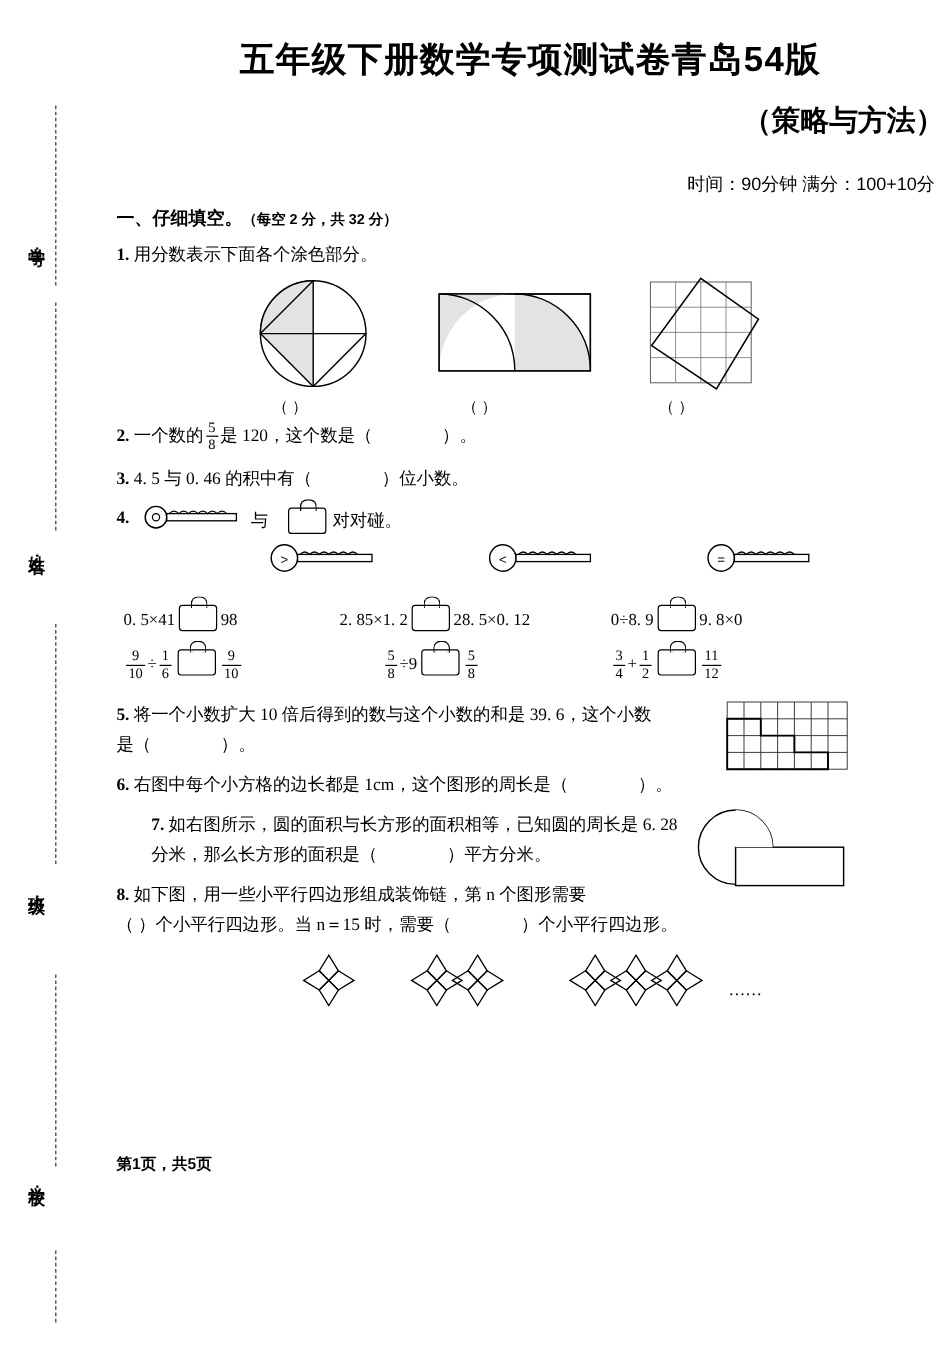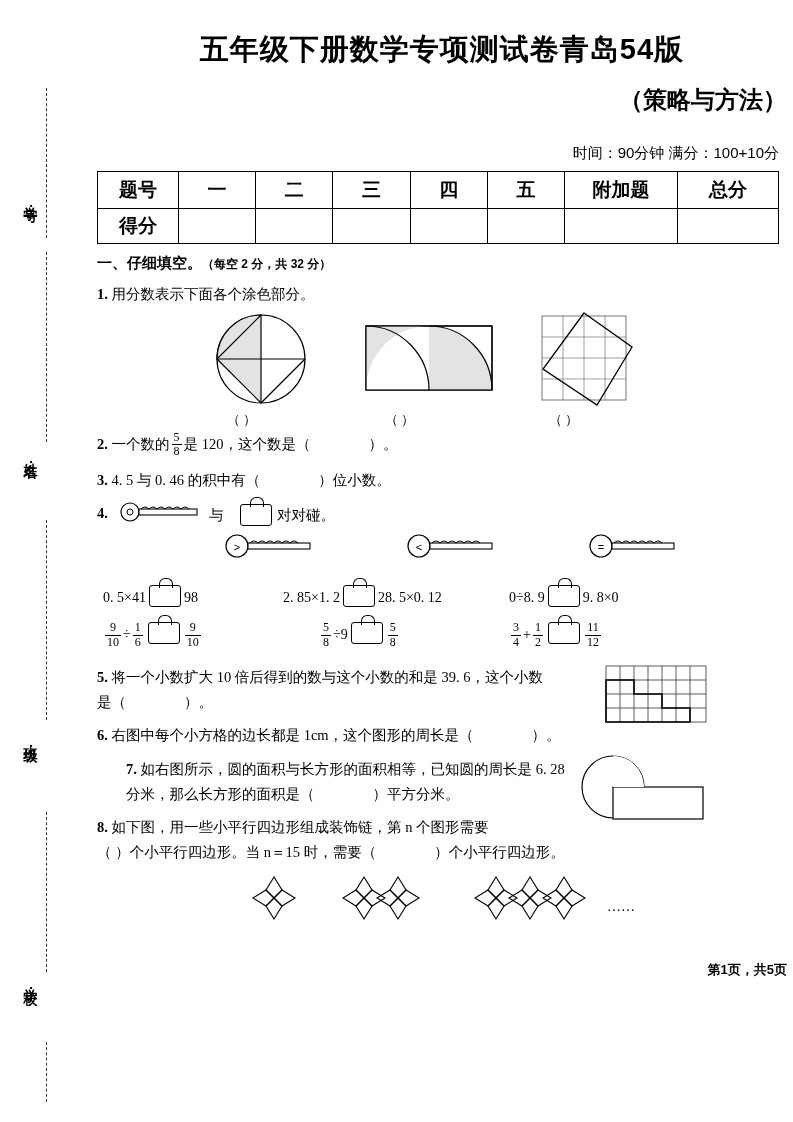--- a/index.html
+++ b/index.html
@@ -167,21 +167,21 @@
     height: 9px;
     border: 1px solid #000;
     border-bottom: none;
     border-radius: 6px 6px 0 0;
   }
   .footer {
     position: absolute;
     bottom: 18px;
     left: 0;
     width: 690px;
-    text-align: right;
+    text-align: left;
     font-family: "Liberation Sans", sans-serif;
     font-weight: bold;
     font-size: 13px;
   }
   .fig-abs { position: absolute; }
 </style>
 </head>
 <body>
 
 <div class="page">
@@ -198,44 +198,20 @@
     <div class="dash-line" style="top:1042px;height:60px;"></div>
   </div>
 
   <div class="content">
 
     <h1 class="title">五年级下册数学专项测试卷青岛54版</h1>
     <h2 class="subtitle">（策略与方法）</h2>
 
     <div class="exam-info">时间：90分钟  满分：100+10分</div>
 
-    <table class="score-table">
-      <tbody>
-          <tr>
-        <td style="width:78px">题号</td>
-        <td>一</td>
-        <td>二</td>
-        <td>三</td>
-        <td>四</td>
-        <td>五</td>
-        <td style="width:110px">附加题</td>
-        <td style="width:98px">总分</td>
-      </tr>
-      <tr class="row2">
-        <td>得分</td>
-        <td></td>
-        <td></td>
-        <td></td>
-        <td></td>
-        <td></td>
-        <td></td>
-        <td></td>
-      </tr>
-    </tbody>
-      </table>
 
     <div class="sec-head">
       <span>一、仔细填空。</span><span class="small">（每空 2 分，共 32 分）</span>
     </div>
 
     <div class="q">
       <b class="num">1.</b>
       <span>用分数表示下面各个涂色部分。</span>
     </div>
 

